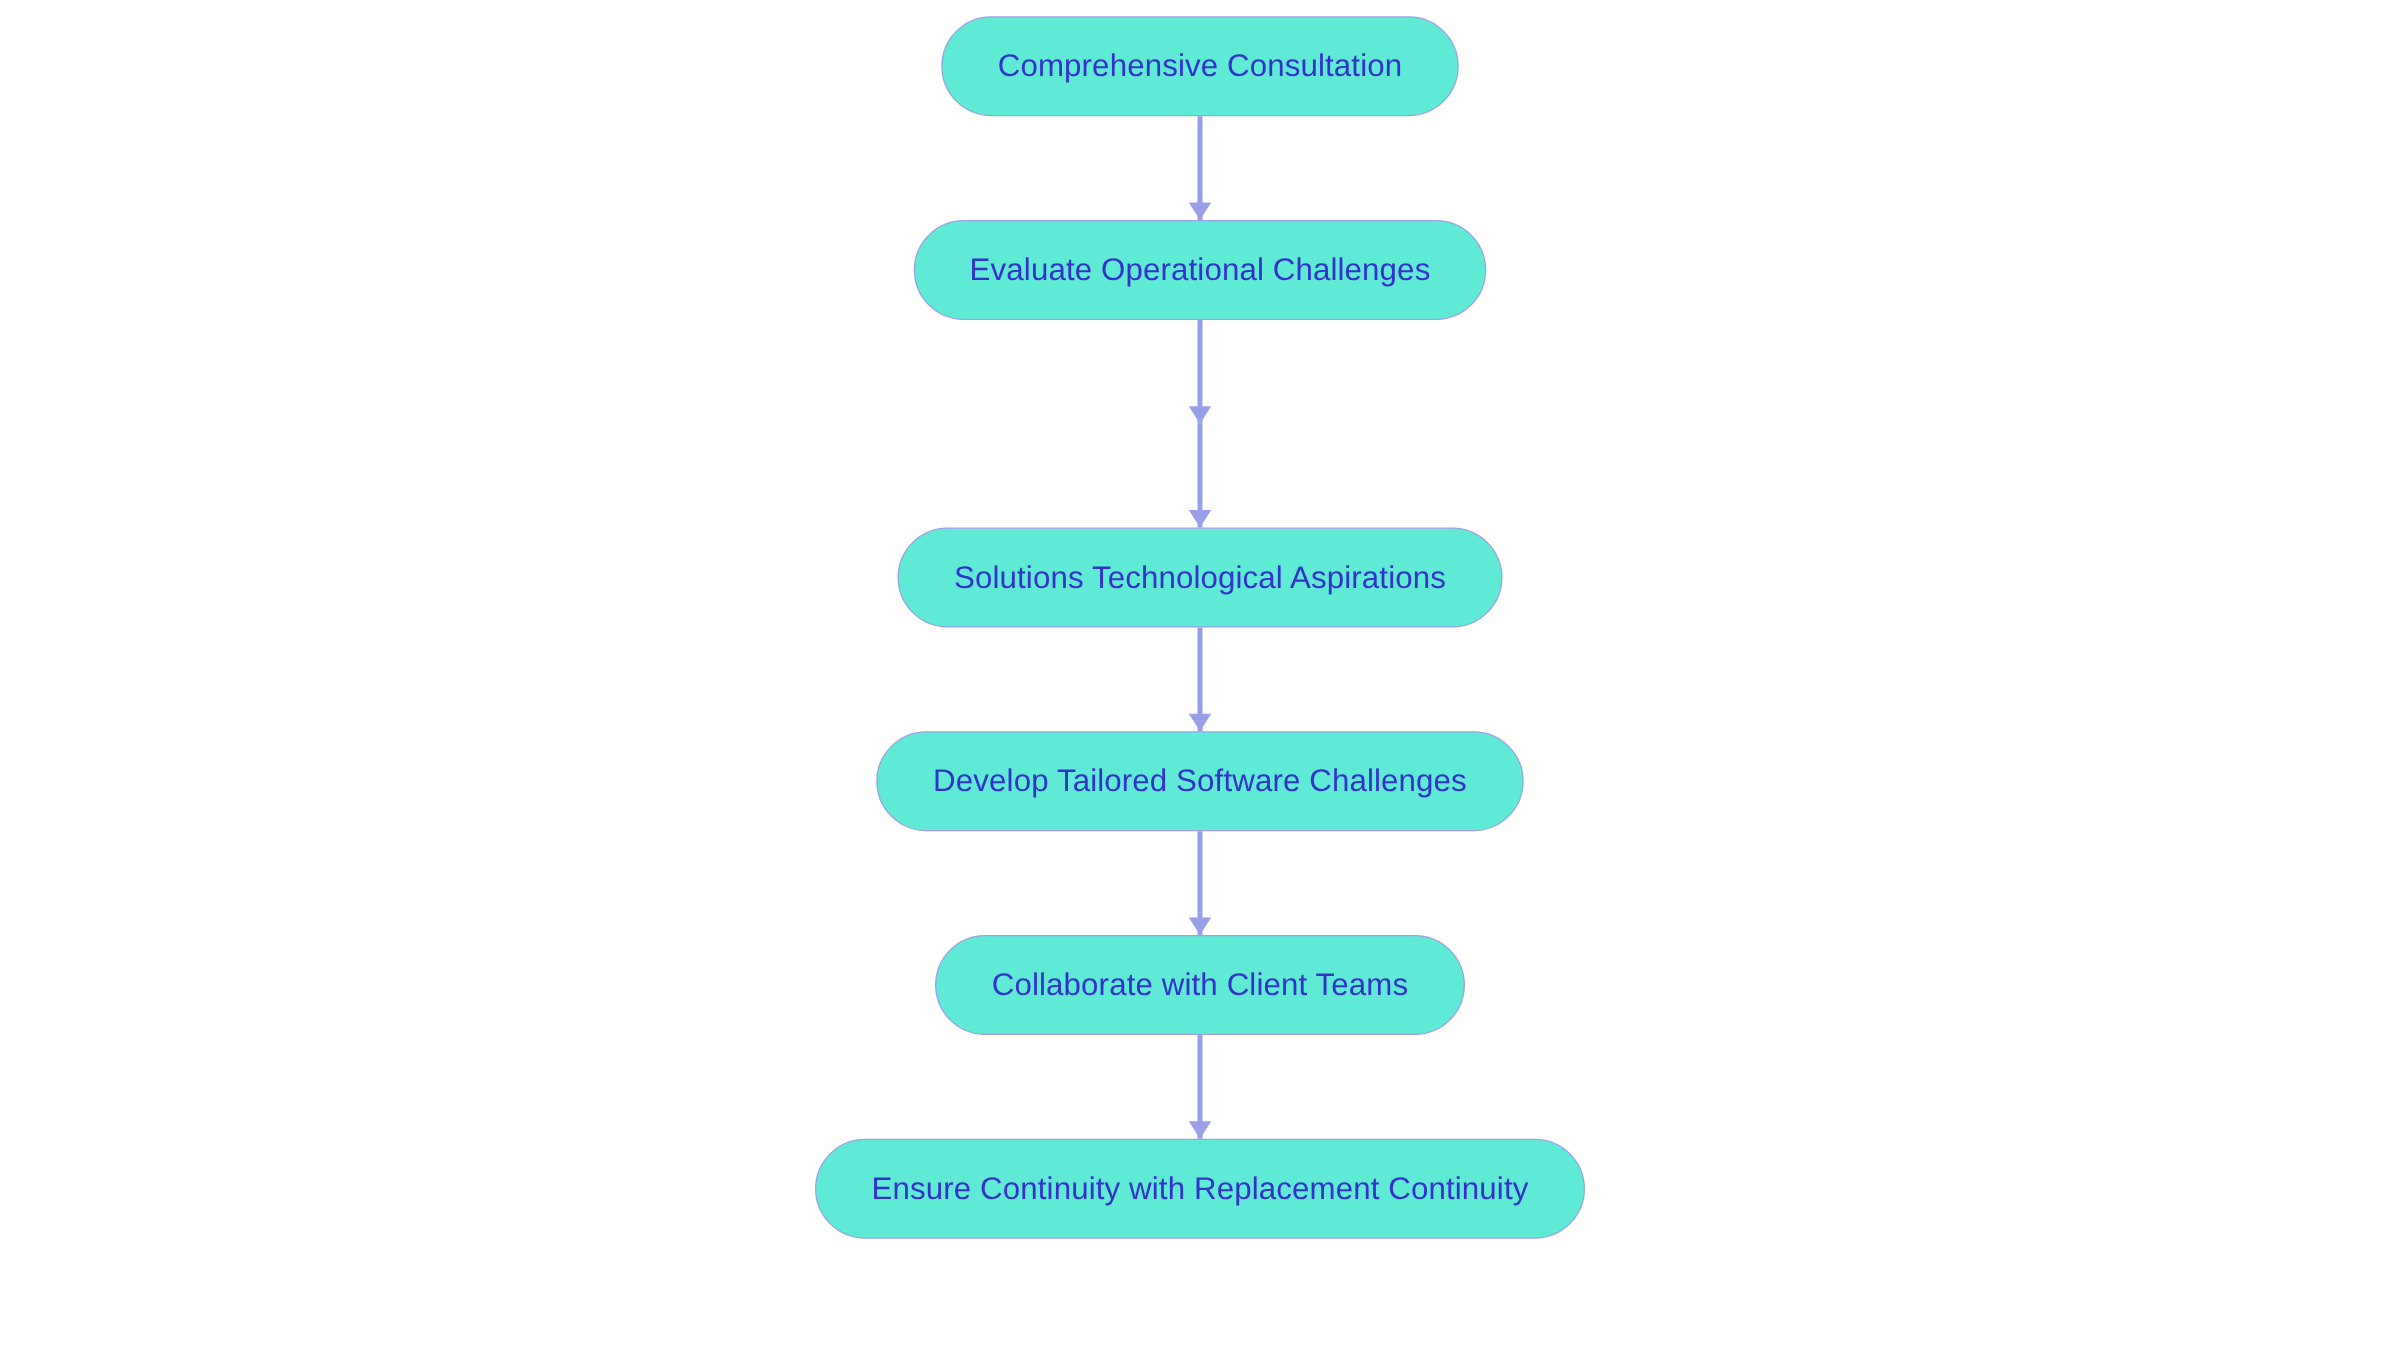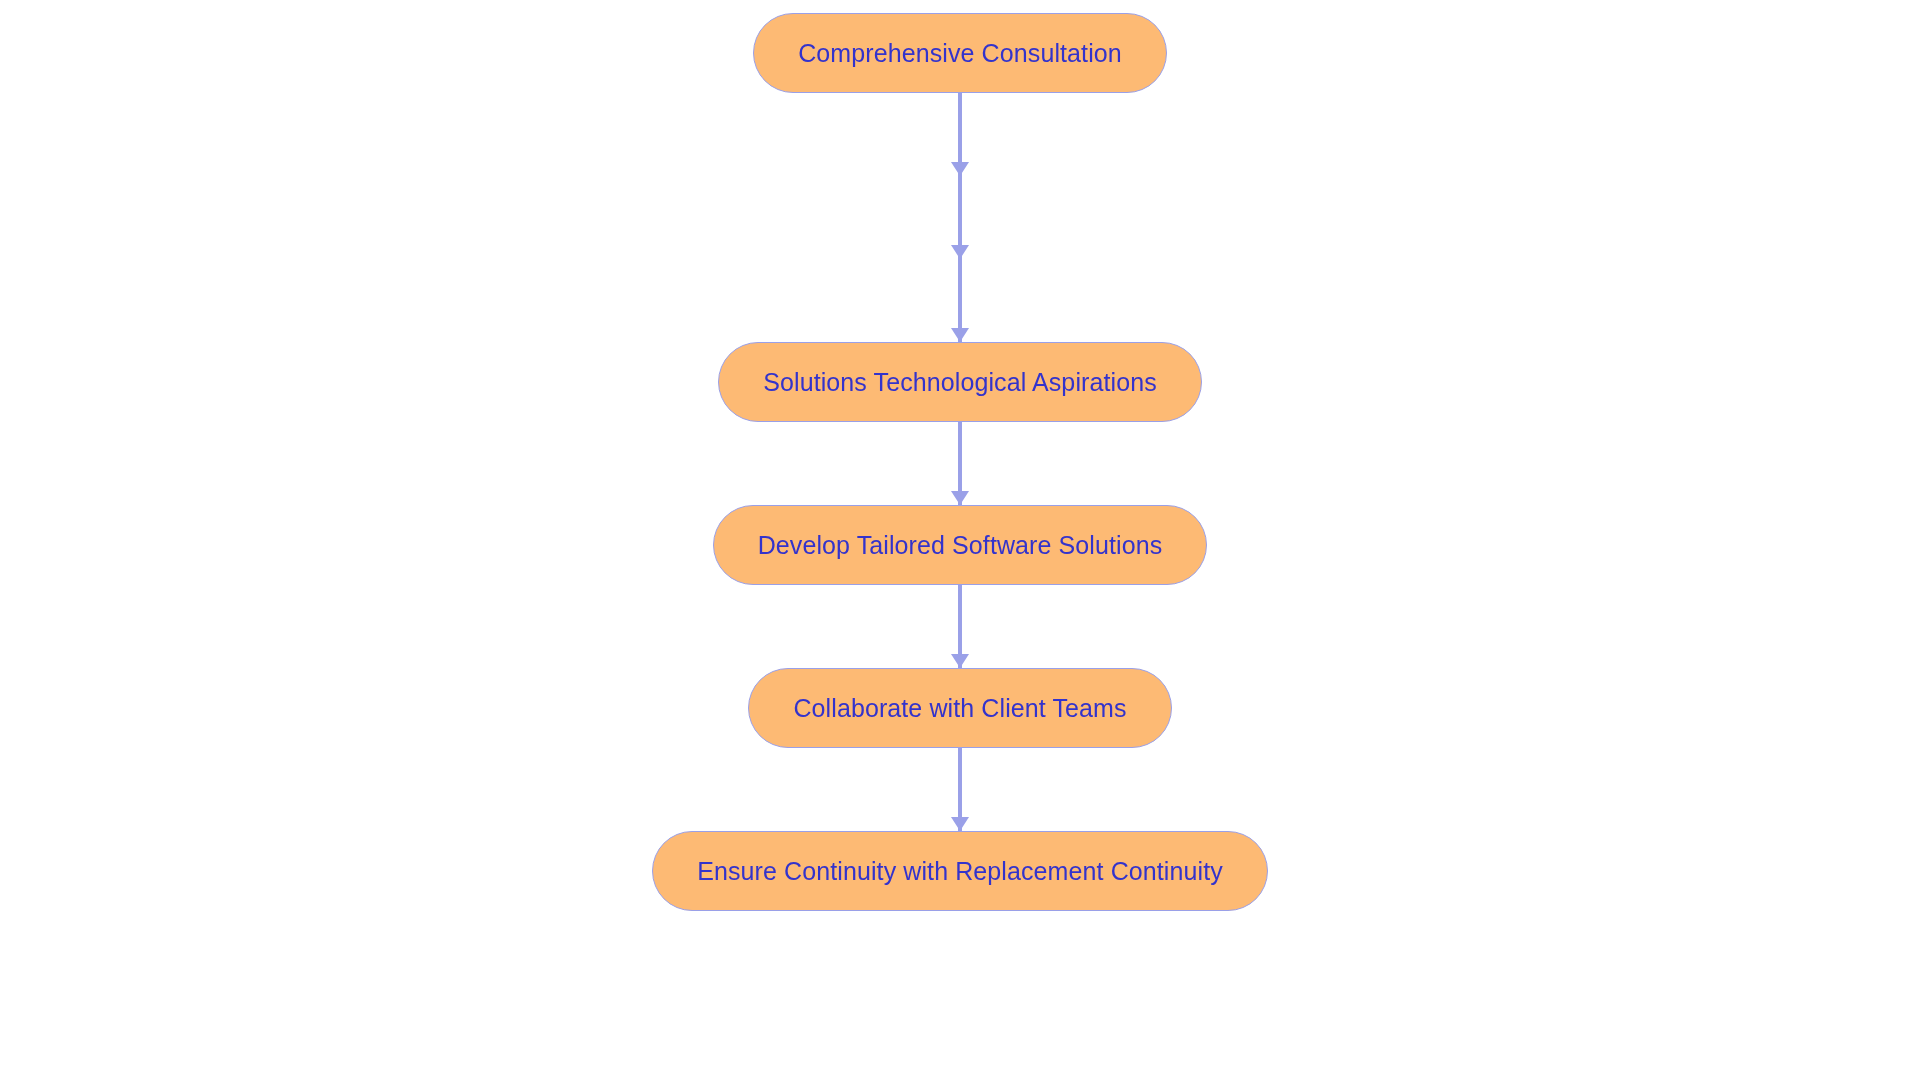--- a/index.html
+++ b/index.html
@@ -30,21 +30,21 @@
     height: 1083px;
     display: flex;
     flex-direction: column;
     align-items: center;
   }
 
   .node {
     box-sizing: border-box;
     height: 80px;
     border-radius: 40px;
-    background: #fdba74;
+    background: #5eead4;
     border: 1.5px solid #9aa0e8;
     display: flex;
     align-items: center;
     justify-content: flex-end;
     padding: 0 44px;
     white-space: nowrap;
     flex: 0 0 auto;
   }
 
   .node-label {
@@ -95,20 +95,23 @@
 
     <div class="node">
       <span class="node-label">Comprehensive Consultation</span>
     </div>
 
     <div class="connector" style="height:83px;">
       <div class="connector-line"></div>
       <div class="connector-arrow"></div>
     </div>
 
+    <div class="node">
+      <span class="node-label">Evaluate Operational Challenges</span>
+    </div>
 
     <div class="connector" style="height:83px;">
       <div class="connector-line"></div>
       <div class="connector-arrow"></div>
     </div>
 
 
     <div class="connector" style="height:83px;">
       <div class="connector-line"></div>
       <div class="connector-arrow"></div>
@@ -117,21 +120,21 @@
     <div class="node">
       <span class="node-label">Solutions Technological Aspirations</span>
     </div>
 
     <div class="connector" style="height:83px;">
       <div class="connector-line"></div>
       <div class="connector-arrow"></div>
     </div>
 
     <div class="node">
-      <span class="node-label">Develop Tailored Software Solutions</span>
+      <span class="node-label">Develop Tailored Software Challenges</span>
     </div>
 
     <div class="connector" style="height:83px;">
       <div class="connector-line"></div>
       <div class="connector-arrow"></div>
     </div>
 
     <div class="node">
       <span class="node-label">Collaborate with Client Teams</span>
     </div>

